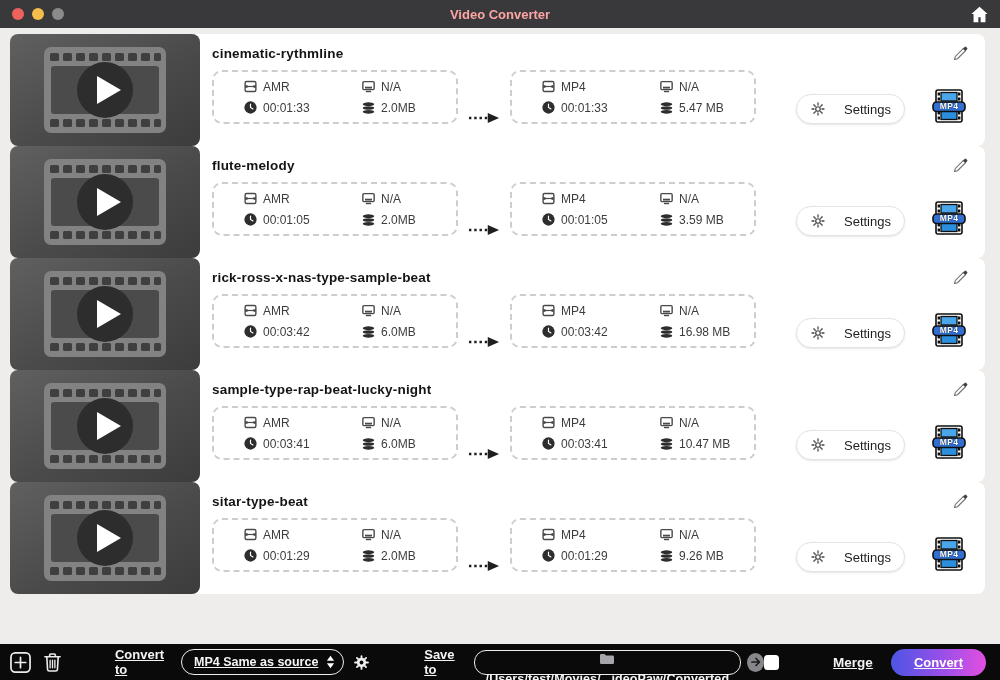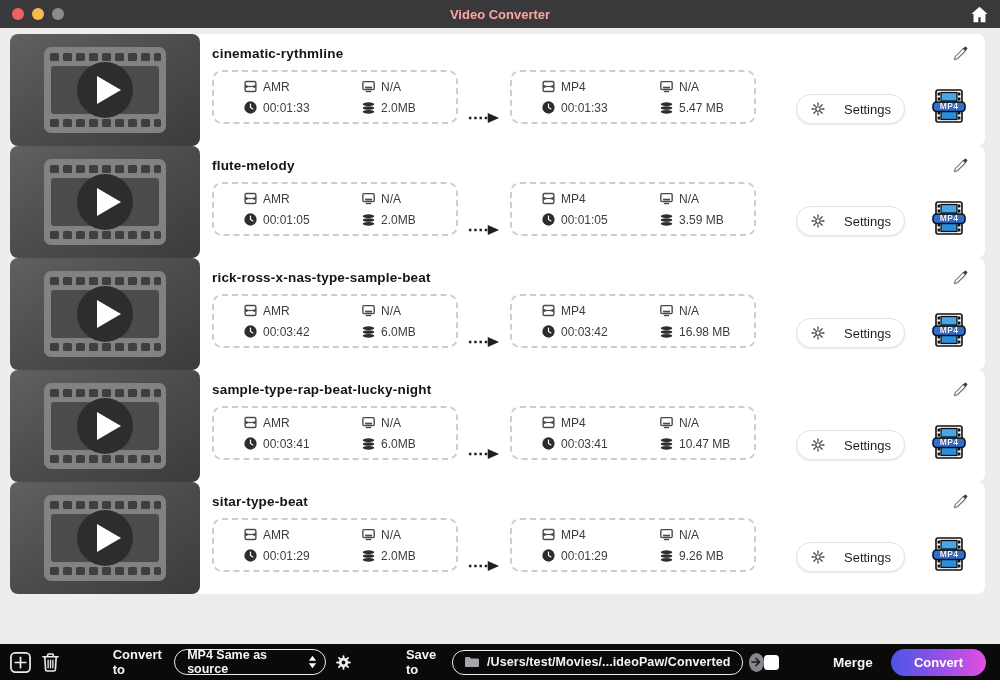--- a/index.html
+++ b/index.html
@@ -27,32 +27,32 @@
   .flow-arrow{width:52px;display:flex;align-items:center;justify-content:center;flex:0 0 auto;}
   .settings-btn{margin-left:40px;display:flex;align-items:center;gap:18px;background:#fff;
     border:1px solid #e4e4e4;border-radius:15px;padding:6px 13px;font-size:13px;color:#1d1d1f;
     box-shadow:0 1px 2px rgba(0,0,0,.10);cursor:pointer;font-family:inherit;}
   .mp4-badge{margin-left:26px;position:relative;width:36px;height:36px;flex:0 0 auto;}
   .mp4-badge .badge-label{position:absolute;left:0;top:13px;width:36px;text-align:center;
     font-size:8.5px;font-weight:700;color:#fff;letter-spacing:.3px;text-shadow:0 0 1px #000;}
   .edit-btn{position:absolute;top:11px;right:16px;cursor:pointer;line-height:0;}
   
   .toolbar{height:36px;background:#0a0a0a;display:flex;align-items:center;color:#f4f4f4;
-    font-size:13px;padding:0 14px 0 10px;box-sizing:border-box;}
+    font-size:13px;padding:0 14px 0 10px;box-sizing:border-box;text-decoration:underline;}
   .tb-label{font-weight:600;}
   .plus-btn,.trash-btn{width:24px;height:24px;display:flex;align-items:center;justify-content:center;cursor:pointer;}
   .trash-btn{margin-left:10px;}
   .lbl-convert{margin-left:52px;}
   .format-select{margin-left:8px;width:158px;display:flex;align-items:center;justify-content:space-between;
     border:1.5px solid #ededed;border-radius:13px;padding:2px 8px 2px 12px;height:20px;cursor:pointer;}
   .format-select .val{font-weight:600;font-size:12.5px;}
   .gear-btn{margin-left:9px;display:flex;align-items:center;cursor:pointer;}
   .lbl-save{margin-left:54px;}
   .path-field{margin-left:8px;display:flex;align-items:center;gap:7px;border:1.5px solid #ededed;
-    border-radius:12px;padding:2px 11px;height:19px;cursor:pointer;}
+    border-radius:12px;padding:2px 11px;height:19px;cursor:pointer;flex-direction:column;}
   .path-field .val{font-weight:600;font-size:12.5px;letter-spacing:.1px;}
   .go-btn{margin-left:6px;width:19px;height:19px;border-radius:50%;background:#86868b;
     display:flex;align-items:center;justify-content:center;cursor:pointer;}
   .merge-wrap{margin-left:auto;display:flex;align-items:center;gap:8px;}
   .merge-check{width:15px;height:15px;background:#fff;border-radius:3.5px;cursor:pointer;}
   .merge-lbl{font-weight:600;font-size:13.5px;padding-left:46px;}
   .convert-btn{margin-left:10px;border:none;color:#fff;font-weight:600;font-size:13px;font-family:inherit;
     padding:6px 23px;border-radius:14px;background:linear-gradient(90deg,#4d55e5 0%,#9a4fe8 55%,#e24fe0 100%);cursor:pointer;}
   svg{display:block;}
 </style>

